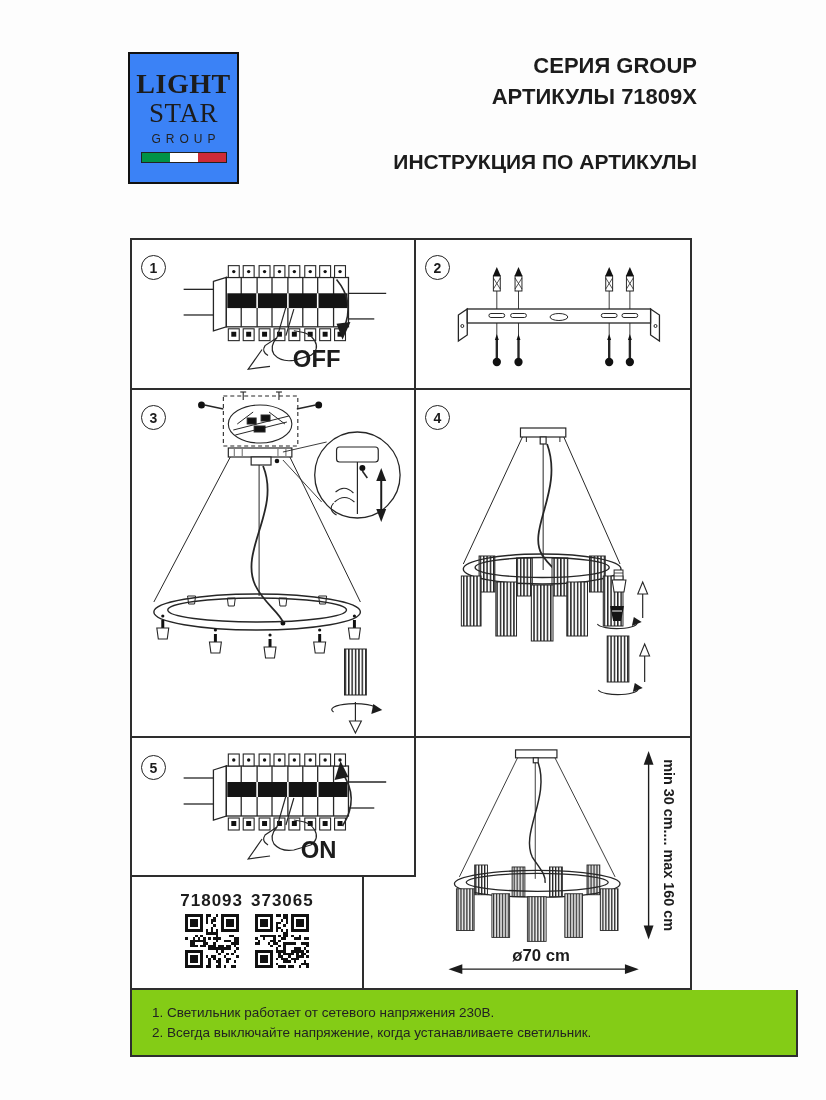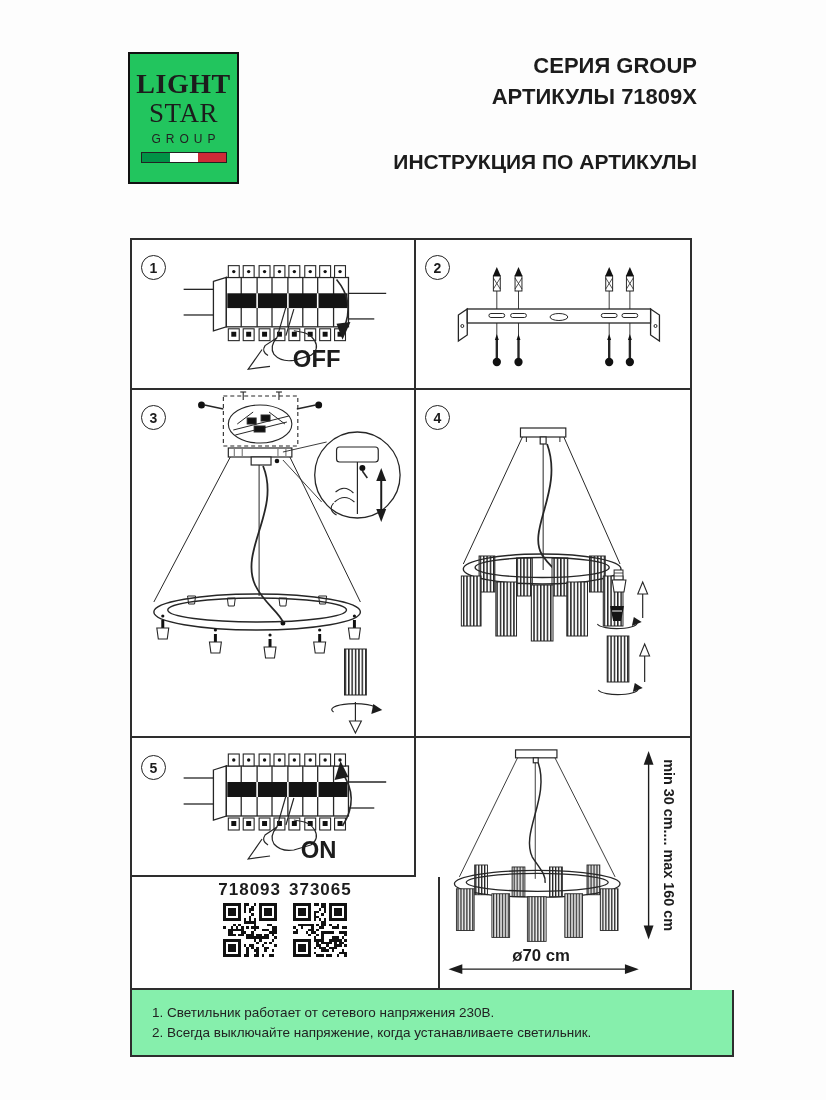--- a/index.html
+++ b/index.html
@@ -1,18 +1,18 @@
 <!DOCTYPE html>
 <html><head>
 <meta charset="utf-8">
 <style>
   html,body{margin:0;padding:0;background:#fff;}
   .page{position:relative;width:826px;height:1100px;background:#fdfdfd;font-family:"Liberation Sans",sans-serif;color:#1c1c1c;overflow:hidden;}
   
-  .logo-box{position:absolute;left:128px;top:52px;width:111px;height:132px;border:2px solid #111;background:#22c55e;box-sizing:border-box;text-align:center;}
+  .logo-box{position:absolute;left:128px;top:52px;width:111px;height:132px;border:2px solid #111;background:#3b82f6;box-sizing:border-box;text-align:center;}
   .logo-w1{font-family:"Liberation Serif",serif;font-weight:bold;font-size:28px;line-height:28px;margin-top:16px;letter-spacing:0.5px;}
   .logo-w2{font-family:"Liberation Serif",serif;font-weight:normal;font-size:27px;line-height:30px;letter-spacing:0.5px;}
   .logo-w3{font-size:12px;letter-spacing:5px;line-height:16px;margin-top:3px;padding-left:5px;color:#222;}
   .flag{width:84px;height:9px;margin:5px auto 0;border:1px solid #222;display:flex;box-sizing:content-box;}
   .flag span{flex:1;}
   .flag .g{background:#009246;}
   .flag .w{background:#fff;}
   .flag .r{background:#ce2b37;}
   
   .hdr{position:absolute;right:129px;top:50px;text-align:right;}
@@ -20,28 +20,28 @@
   .hdr .ttl{margin-top:36px;}
   .hdr .ln-b{font-size:21px;font-weight:bold;line-height:28px;}
   
   .grid{position:absolute;left:130px;top:238px;width:562px;height:752px;border:2px solid #2e2e2e;box-sizing:border-box;background:#fff;}
   .cell{position:absolute;box-sizing:border-box;}
   .c1{left:0;top:0;width:284px;height:150px;border-right:2px solid #2e2e2e;border-bottom:2px solid #2e2e2e;}
   .c2{left:284px;top:0;width:274px;height:150px;border-bottom:2px solid #2e2e2e;}
   .c3{left:0;top:150px;width:284px;height:348px;border-right:2px solid #2e2e2e;border-bottom:2px solid #2e2e2e;}
   .c4{left:284px;top:150px;width:274px;height:348px;border-bottom:2px solid #2e2e2e;}
   .c5{left:0;top:498px;width:284px;height:139px;border-right:2px solid #2e2e2e;border-bottom:2px solid #2e2e2e;}
-  .cqr{left:0;top:637px;width:308px;height:111px;border-right:2px solid #2e2e2e;display:flex;justify-content:center;align-items:flex-start;gap:8px;padding-top:3px;}
+  .cqr{left:0;top:637px;width:232px;height:111px;border-right:2px solid #2e2e2e;display:flex;justify-content:center;align-items:flex-start;gap:8px;padding-top:14px;}
   .c6{left:284px;top:498px;width:274px;height:250px;}
   .ill{position:absolute;left:0;top:0;width:100%;height:100%;}
   .num{position:absolute;left:9px;top:15px;width:23px;height:23px;border:1.5px solid #222;border-radius:50%;display:flex;align-items:center;justify-content:center;font-size:14px;font-weight:bold;background:#fff;z-index:2;}
   .qr-group{text-align:center;}
   .qr-label{font-size:17px;font-weight:bold;letter-spacing:1px;margin-bottom:3px;}
   
-  .notes{position:absolute;left:130px;top:990px;width:604px;height:67px;border:2px solid #2e2e2e;border-top:none;box-sizing:border-box;background:#86efac;padding:13px 0 0 20px;}
+  .notes{position:absolute;left:130px;top:990px;width:668px;height:67px;border:2px solid #2e2e2e;border-top:none;box-sizing:border-box;background:#84cc16;padding:13px 0 0 20px;}
   .notes div{font-size:13.5px;line-height:20px;color:#222;}
   svg text{font-family:"Liberation Sans",sans-serif;}
 </style>
 </head>
 <body>
 
 <div class="page">
 
   <div class="logo-box">
     <div class="logo-w1">LIGHT</div>

